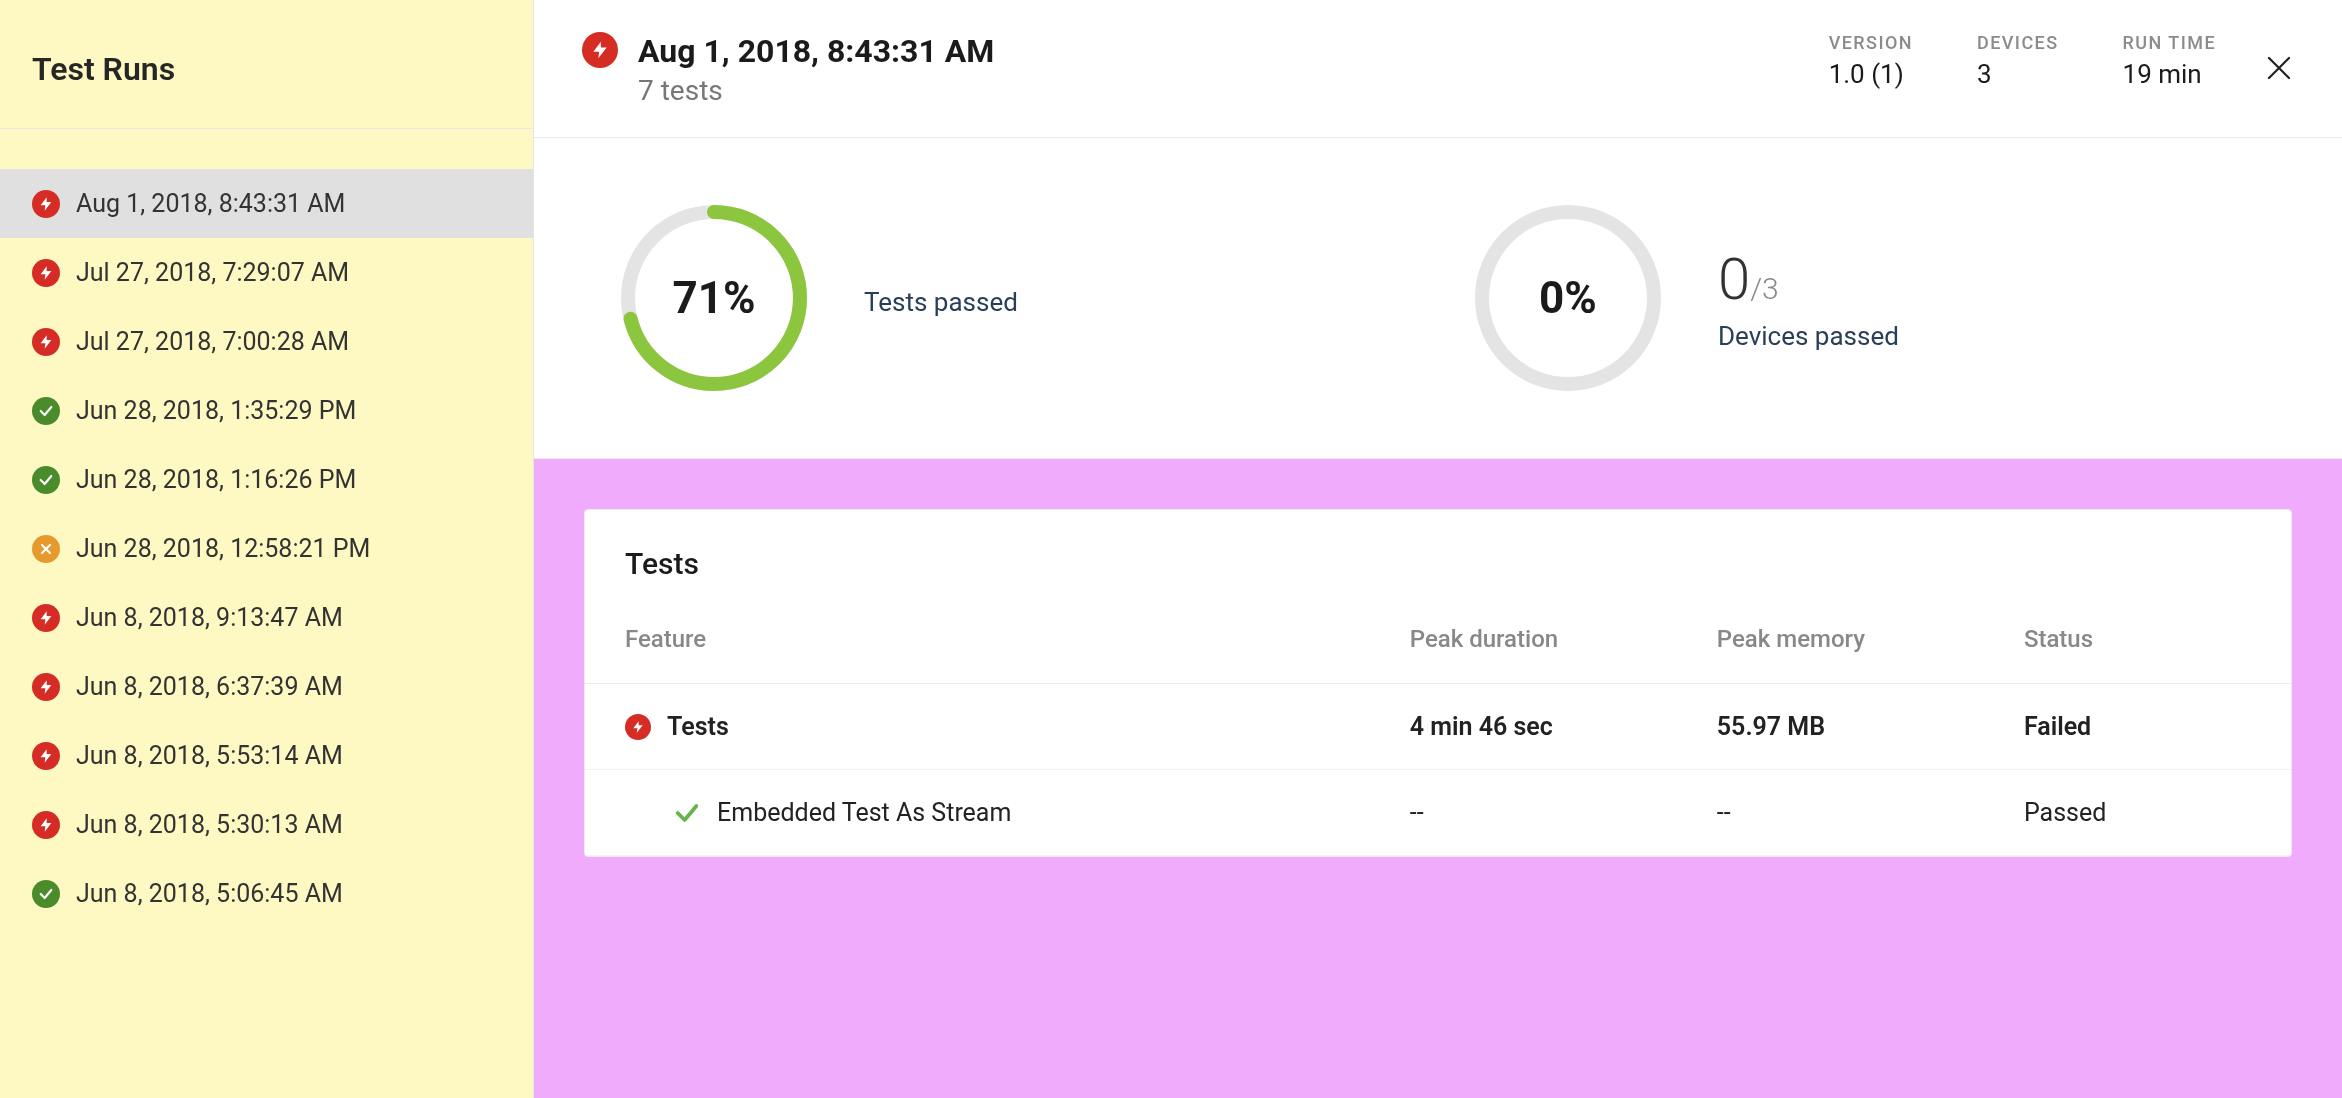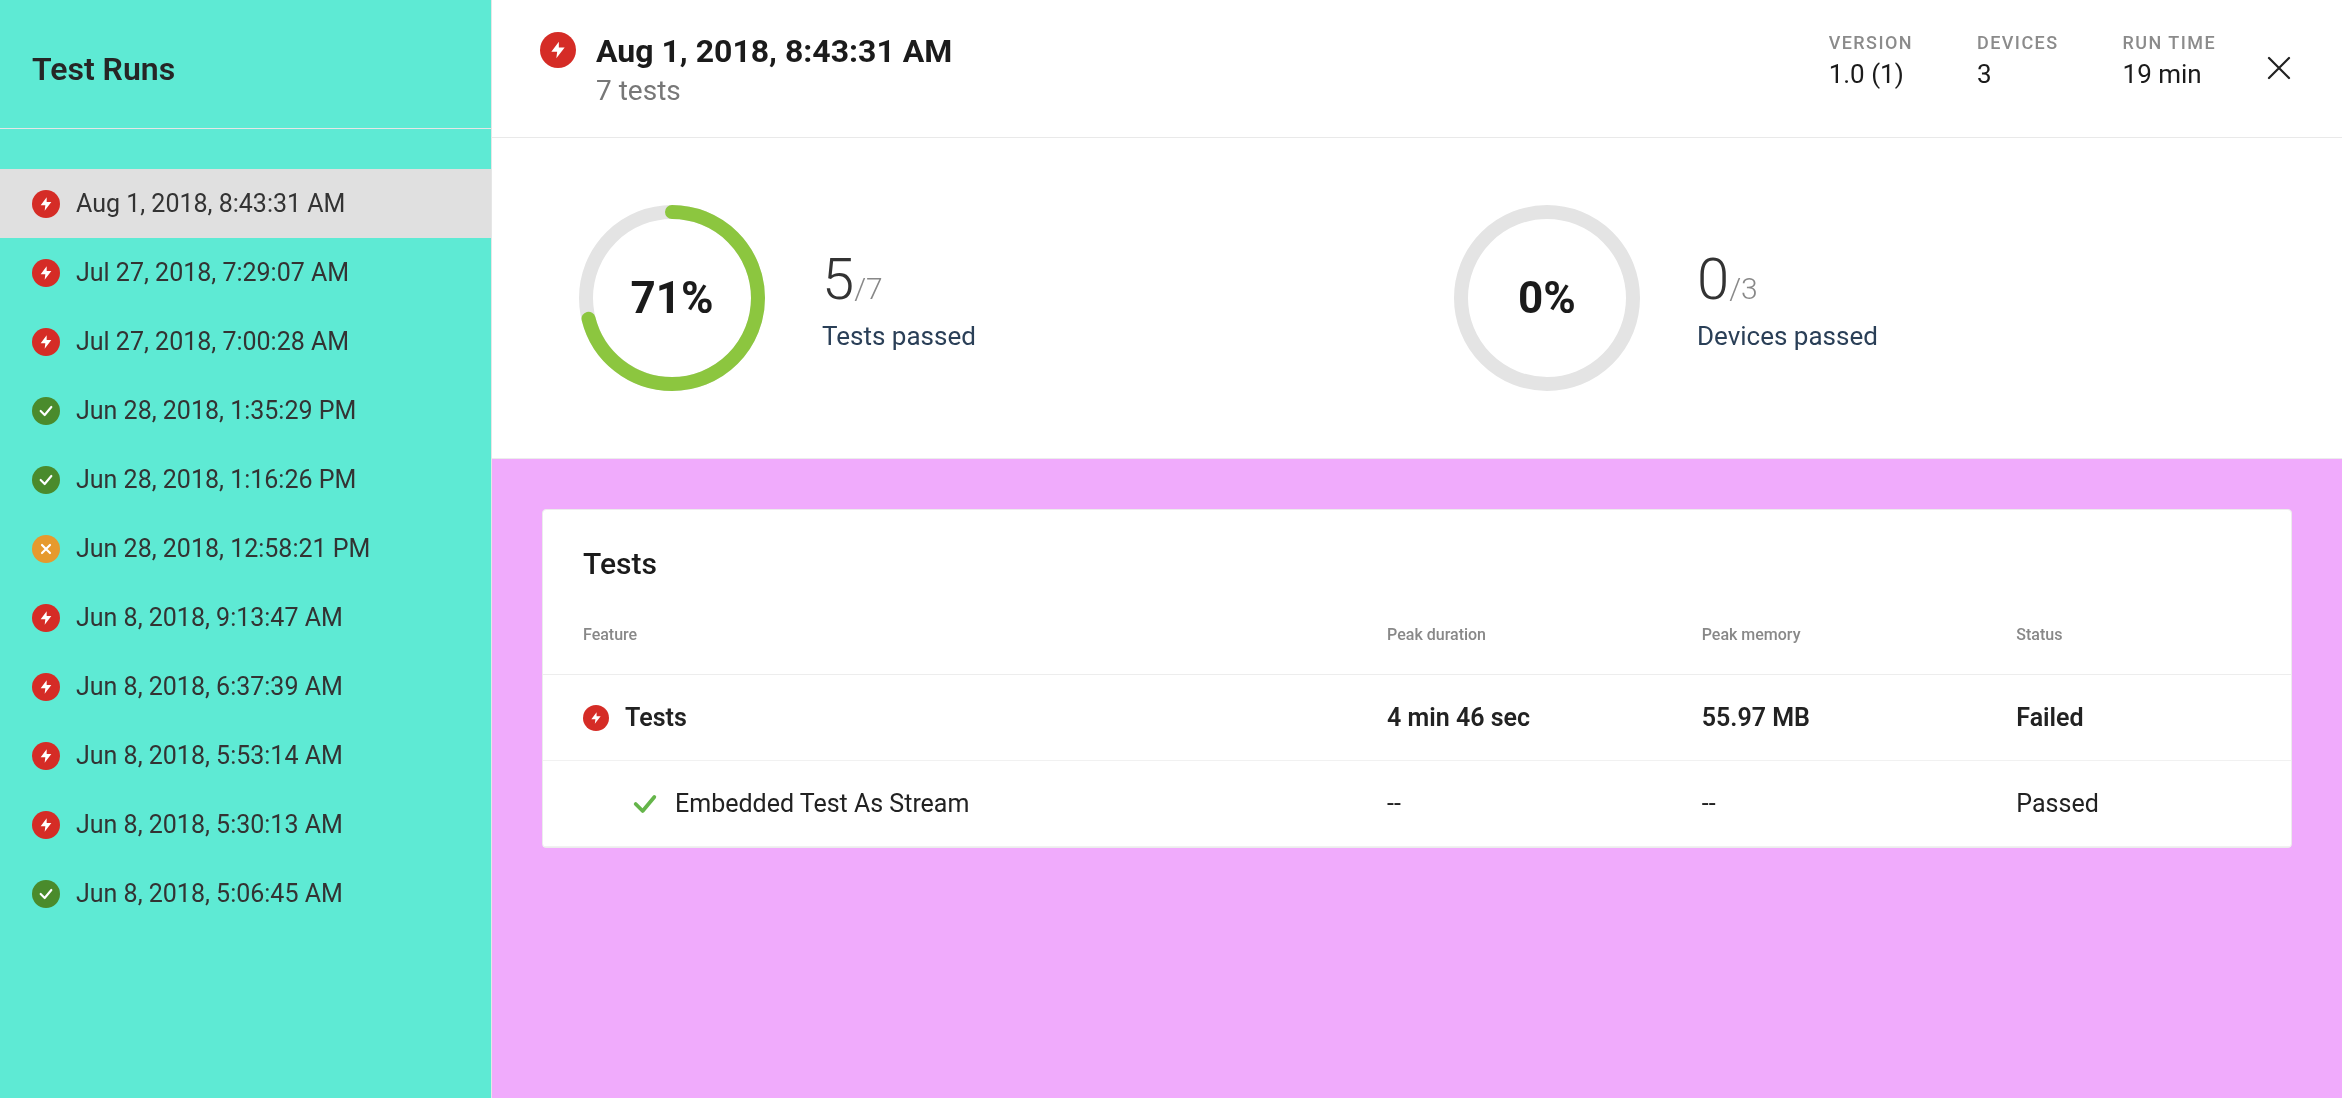--- a/index.html
+++ b/index.html
@@ -1,20 +1,20 @@
 <!DOCTYPE html>
 <html><head>
 <meta charset="utf-8">
 <style>
   * { box-sizing: border-box; margin: 0; padding: 0; }
   html, body { width: 100%; height: 100%; font-family: -apple-system, BlinkMacSystemFont, "Segoe UI", Roboto, Helvetica, Arial, sans-serif; color: #1b1b1b; background: #fff; }
   .root { display: flex; width: 2342px; height: 1098px; }
 
   
-  .sidebar { width: 492px; background: #5eead4; border-right: 1px solid #e6e6e6; display: flex; flex-direction: column; }
+  .sidebar { width: 534px; background: #fef9c3; border-right: 1px solid #e6e6e6; display: flex; flex-direction: column; }
   .sidebar-header { padding: 50px 32px 40px 32px; border-bottom: 1px solid #e6e6e6; }
   .sidebar-title { font-size: 32px; font-weight: 600; color: #262626; }
   .run-list { padding-top: 40px; }
   .run-item { display: flex; align-items: center; gap: 16px; padding: 20px 32px; font-size: 25px; color: #333; cursor: pointer; }
   .run-item.selected { background: #e0e0e0; }
   .run-item .label { white-space: nowrap; }
 
   .status-icon { width: 28px; height: 28px; border-radius: 50%; display: inline-flex; align-items: center; justify-content: center; flex: 0 0 auto; }
   .status-icon.red { background: #d52c26; color: #fff; }
   .status-icon.green { background: #4a8b2c; color: #fff; }
@@ -49,21 +49,21 @@
   .metric-text { display: flex; flex-direction: column; }
   .metric-frac { font-size: 58px; color: #333; font-weight: 300; }
   .metric-frac .denom { font-size: 30px; color: #888; }
   .metric-caption { font-size: 26px; color: #2a3f57; margin-top: 8px; text-align: right; }
 
   
   .card-area { padding: 50px 50px 0 50px; background: #f0abfc; flex: 1; overflow: hidden; }
   .card { background: #fff; border: 1px solid #ececec; border-radius: 4px; padding: 0; }
   .card-title { font-size: 30px; font-weight: 500; color: #1b1b1b; padding: 36px 40px 44px 40px; }
   .tbl { width: 100%; border-collapse: collapse; }
-  .tbl thead th { text-align: left; font-size: 16px; font-weight: 500; color: #888; padding: 0 40px 30px 40px; border-bottom: 1px solid #ededed; }
+  .tbl thead th { text-align: left; font-size: 24px; font-weight: 500; color: #888; padding: 0 40px 30px 40px; border-bottom: 1px solid #ededed; }
   .tbl td { font-size: 25px; color: #222; padding: 28px 40px; border-bottom: 1px solid #f1f1f1; vertical-align: middle; }
   .feature-cell { display: flex; align-items: center; gap: 16px; }
   .feature-cell.indent { padding-left: 48px; }
   .col-feature { width: 46%; }
   .col-peak-d { width: 18%; }
   .col-peak-m { width: 18%; }
   .col-status { width: 18%; }
 
   .plain-check { color: #65b54a; display: inline-flex; }
   .plain-check svg { width: 28px; height: 28px; }
@@ -221,21 +221,20 @@
     <div class="metrics">
       <div class="metric-group first">
         <div class="ring-wrap">
           <svg viewBox="0 0 200 200">
             <circle cx="100" cy="100" r="86" fill="none" stroke-width="14" id="ring1-track" stroke="#e4e4e4"></circle>
             <circle cx="100" cy="100" r="86" fill="none" stroke-width="14" stroke-linecap="round" id="ring1-arc" transform="rotate(-90 100 100)" stroke="#8cc63f" stroke-dasharray="540.35" stroke-dashoffset="156.70"></circle>
           </svg>
           <div class="ring-center">71%</div>
         </div>
         <div class="metric-text">
-          <div class="metric-frac"><span>5</span><span class="denom">/7</span></div>
           <div class="metric-caption">Tests passed</div>
         </div>
       </div>
       <div class="metric-group second">
         <div class="ring-wrap">
           <svg viewBox="0 0 200 200">
             <circle cx="100" cy="100" r="86" fill="none" stroke-width="14" id="ring2-track" stroke="#e4e4e4"></circle>
             <circle cx="100" cy="100" r="86" fill="none" stroke-width="14" stroke-linecap="round" id="ring2-arc" transform="rotate(-90 100 100)" stroke="#e4e4e4" stroke-dasharray="540.35" stroke-dashoffset="540.35"></circle>
           </svg>
           <div class="ring-center">0%</div>

